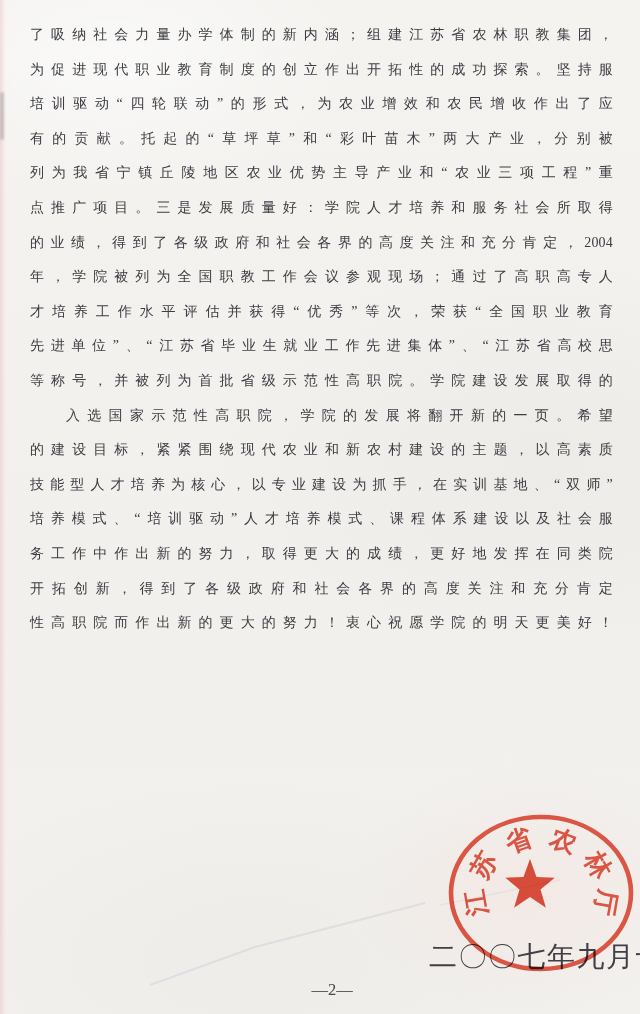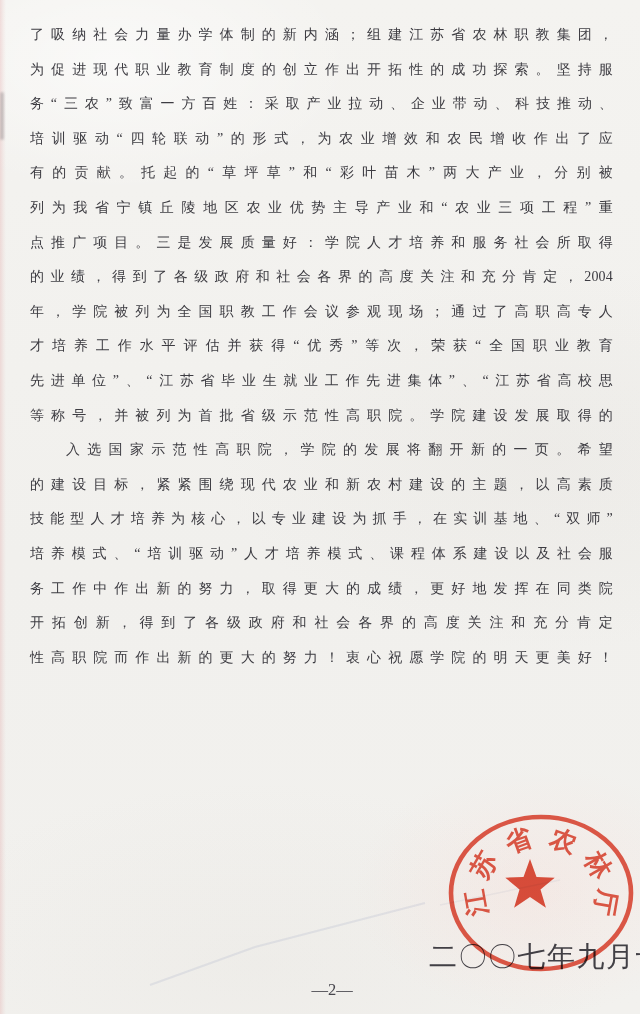--- a/index.html
+++ b/index.html
@@ -58,21 +58,20 @@
 
 <div class="page">
 
   <div class="left-edge"></div>
   <div class="edge-smudge"></div>
 
   <div class="text-block">
     <div class="para" id="para-0">
         <div class="line">了吸纳社会力量办学体制的新内涵；组建江苏省农林职教集团，</div>
         <div class="line">为促进现代职业教育制度的创立作出开拓性的成功探索。坚持服</div>
-        <div class="line">务“三农”致富一方百姓：采取产业拉动、企业带动、科技推动、</div>
         <div class="line">培训驱动“四轮联动”的形式，为农业增效和农民增收作出了应</div>
         <div class="line">有的贡献。托起的“草坪草”和“彩叶苗木”两大产业，分别被</div>
         <div class="line">列为我省宁镇丘陵地区农业优势主导产业和“农业三项工程”重</div>
         <div class="line">点推广项目。三是发展质量好：学院人才培养和服务社会所取得</div>
         <div class="line">的业绩，得到了各级政府和社会各界的高度关注和充分肯定，2004</div>
         <div class="line">年，学院被列为全国职教工作会议参观现场；通过了高职高专人</div>
         <div class="line">才培养工作水平评估并获得“优秀”等次，荣获“全国职业教育</div>
         <div class="line">先进单位”、“江苏省毕业生就业工作先进集体”、“江苏省高校思</div>
         <div class="line">等称号，并被列为首批省级示范性高职院。学院建设发展取得的</div>
       </div>

